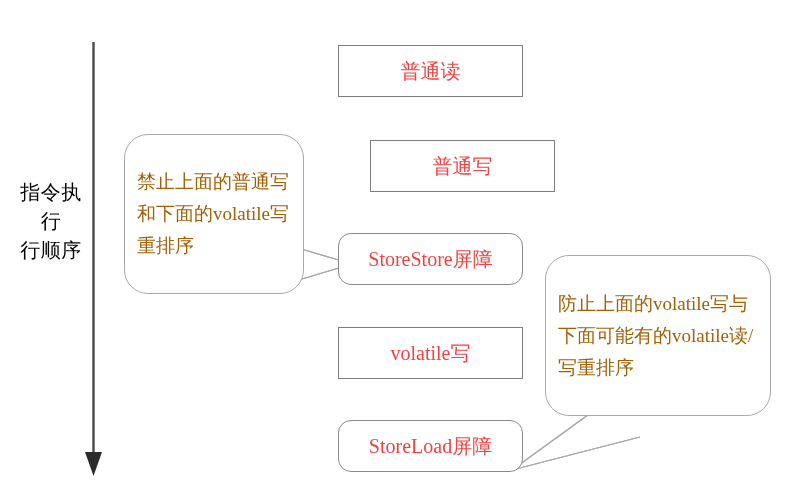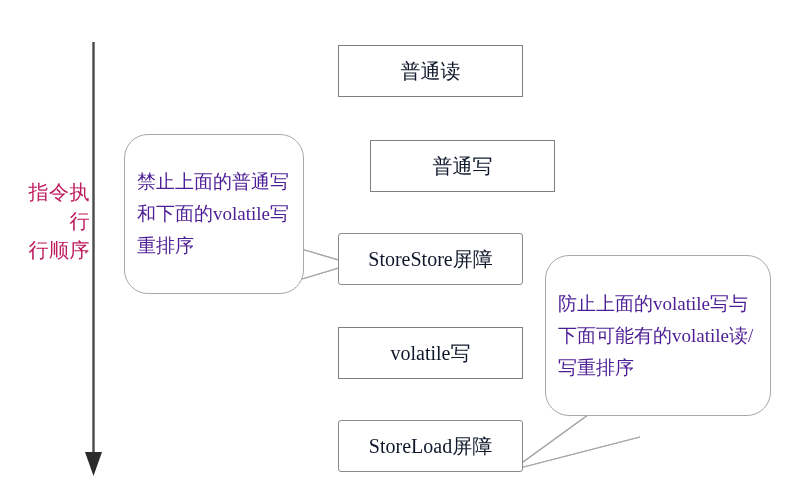--- a/index.html
+++ b/index.html
@@ -24,67 +24,67 @@
     height: 502px;
     pointer-events: none;
   }
 
   
   .flow-label {
     position: absolute;
     left: 12px;
     top: 178px;
     width: 78px;
-    text-align: right;
+    text-align: center;
     font-size: 20px;
     line-height: 29px;
     letter-spacing: 0.5px;
-    color: #be185d;
+    color: #000000;
     white-space: pre-line;
   }
 
   
   .node {
     position: absolute;
     left: 338px;
     width: 185px;
     height: 52px;
     box-sizing: border-box;
     display: flex;
     align-items: center;
     justify-content: center;
     font-size: 20px;
     line-height: 1;
-    color: #0f172a;
+    color: #ef4444;
     background: #ffffff;
     border: 1px solid #8d8d8d;
   }
   .node.rect { border-radius: 0; border-color: #7f7f7f; }
-  .node.rounded { border-radius: 3px; border-color: #8a8a8a; }
+  .node.rounded { border-radius: 13px; border-color: #8a8a8a; }
 
   .node-normal-read   { top: 45px; }
   .node-normal-write  { top: 140px; margin-left: 32px; }
   .node-storestore    { top: 233px; }
   .node-volatile-write{ top: 327px; }
   .node-storeload     { top: 420px; }
 
   
   .callout {
     position: absolute;
     box-sizing: border-box;
     background: #ffffff;
     border: 1px solid #a9a9a9;
     border-radius: 24px;
     display: flex;
     align-items: center;
     justify-content: center;
     padding: 6px 12px;
     font-size: 19px;
     line-height: 32px;
-    color: #4c1d95;
+    color: #a16207;
     text-align: left;
   }
   .callout-text { display: block; white-space: pre-line; text-indent: 0; }
 
   .callout-storestore {
     left: 124px;
     top: 134px;
     width: 180px;
     height: 160px;
   }

